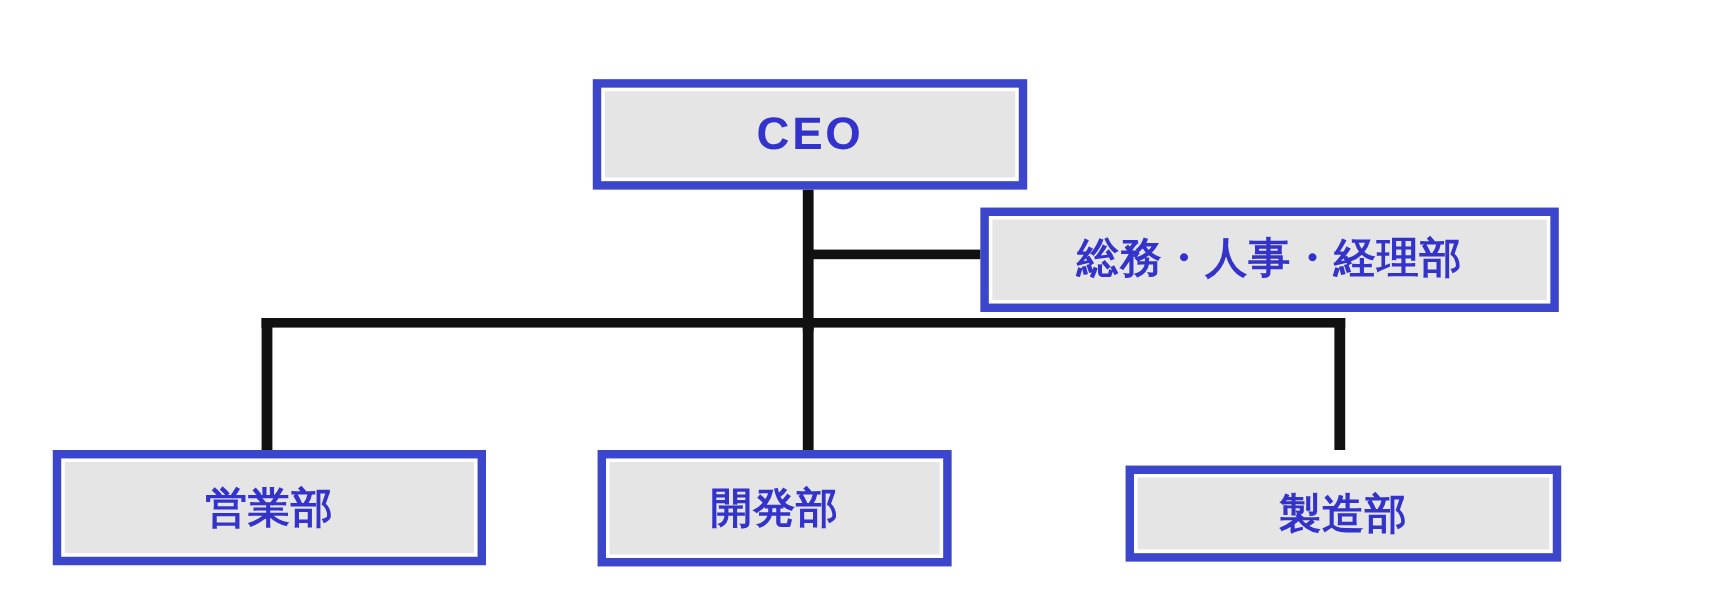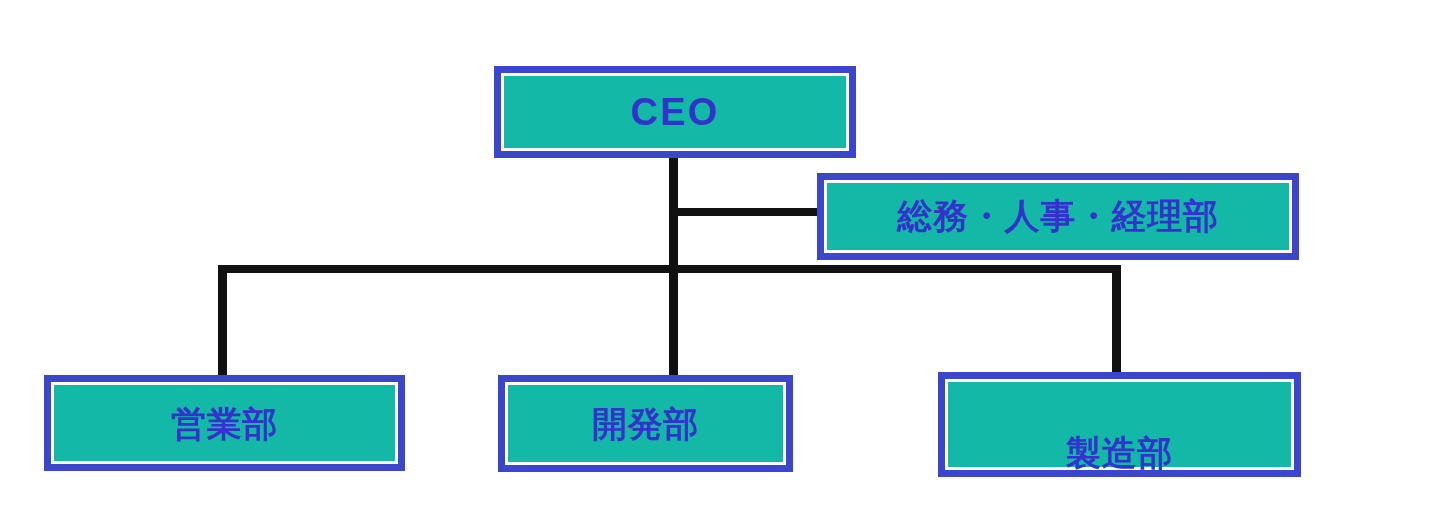--- a/index.html
+++ b/index.html
@@ -21,21 +21,21 @@
   
   .connector {
     position: absolute;
     background: #111111;
   }
 
   
   .org-box {
     position: absolute;
     box-sizing: border-box;
-    background: #14b8a6;
+    background: #e5e5e5;
     border-style: solid;
     border-color: #3B46CC;
     display: flex;
     align-items: center;
     justify-content: center;
     z-index: 5;
   }
   .org-box .box-label {
     color: #3333CC;
     font-weight: bold;
@@ -88,24 +88,23 @@
     height: 96px;
   }
   .box-dev {
     left: 498px;
     top: 375px;
     width: 295px;
     height: 97px;
   }
   .box-mfg {
     left: 938px;
-    top: 372px;
+    top: 388px;
     width: 363px;
-    height: 105px;
-    align-items: flex-end;
+    height: 80px;
   }
 </style>
 </head>
 <body>
 
 <div id="chart-canvas">
 
   <div class="connector" style="left:669px; top:157px; width:9px; height:119px;"></div>
 
   <div class="connector" style="left:674px; top:208px; width:146px; height:8px;"></div>

